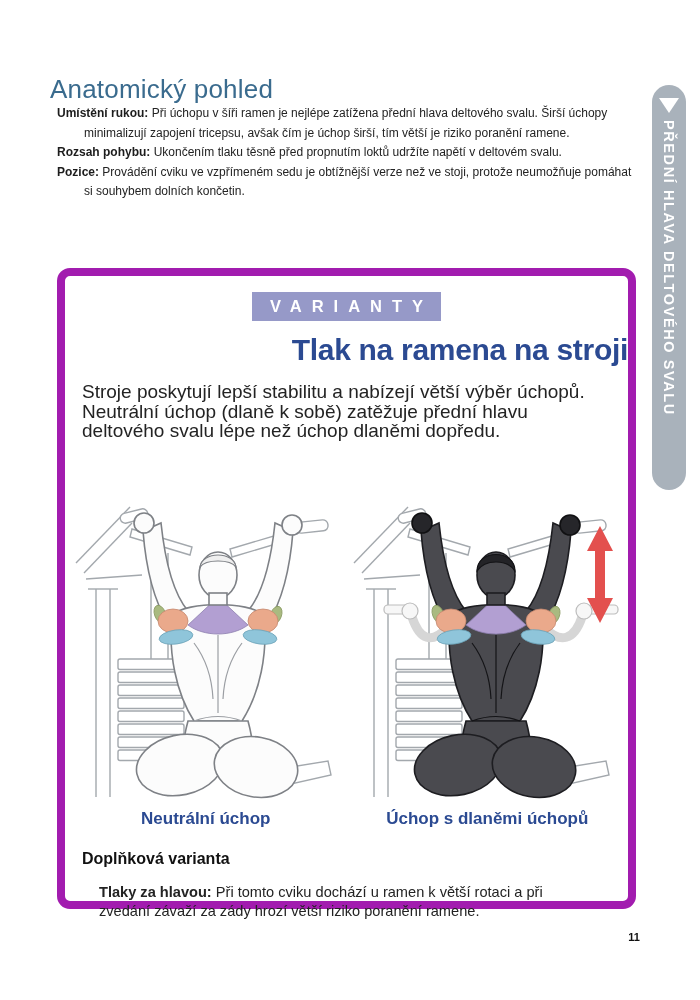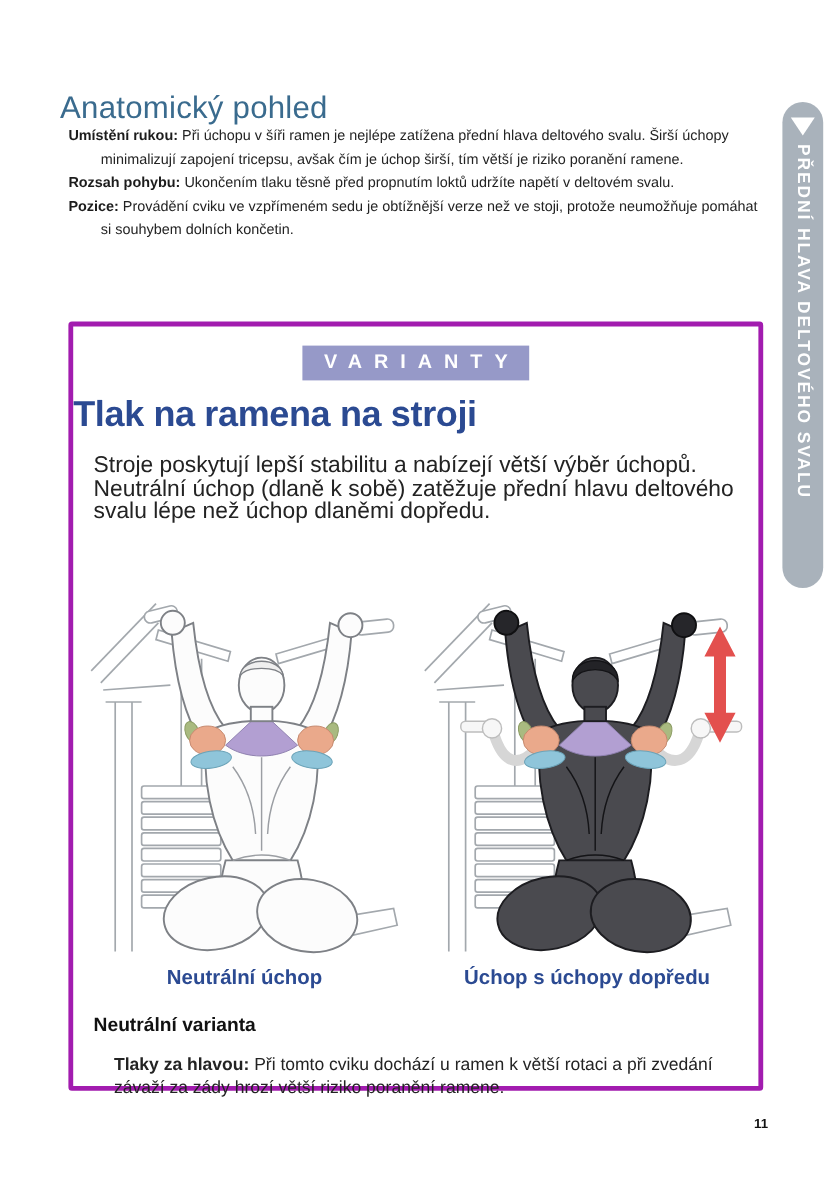--- a/index.html
+++ b/index.html
@@ -27,29 +27,29 @@
     position:absolute; left:50px; top:74px; margin:0;
     font-size:26px; font-weight:500; color:#3a6b8e; letter-spacing:0.2px;
   }
   .anatomy { position:absolute; left:57px; top:104px; width:580px;
     font-size:12px; line-height:19.6px; }
   .hang { margin:0; padding-left:27px; text-indent:-27px; }
   .hang b { color:#1c1c1c; }
   
   .vbox {
     position:absolute; left:57px; top:268px; width:579px; height:641px;
-    border:4px solid #a21caf; border-radius:3px; background:#ffffff; box-sizing:border-box;
+    border:8px solid #a21caf; border-radius:13px; background:#ffffff; box-sizing:border-box;
   }
   .banner {
     margin:16px auto 0; width:fit-content;
     background:#9699c8; color:#ffffff; font-weight:bold;
     font-size:16.5px; letter-spacing:10px; padding:5px 8px 5px 18px;
   }
   .vtitle {
-    margin:12px 0 0; text-align:left;
+    margin:12px 0 0; text-align:right;
     font-size:30px; font-weight:bold; color:#2b4a92; letter-spacing:-0.3px;
   }
   .intro { margin:15px 17px 0; font-size:19px; line-height:19.6px; }
   .figures { display:flex; justify-content:center; gap:6px; margin-top:60px; height:300px; }
   .figures svg { display:block; }
   .captions { display:flex; margin-top:8px;justify-content:center; }
   .captions div { flex:1 1 50%; text-align:center;
     font-size:17px; font-weight:bold; color:#2b4a92; }
   .subhead { margin:21px 0 0 17px; font-size:16px; font-weight:bold; color:#111111; }
   .extra { margin:15px 34px 0; font-size:14.6px; line-height:19.6px; }
@@ -223,21 +223,21 @@
           <path d="M122,142 C134,158 140,178 141,198"></path>
           <path d="M170,142 C158,158 152,178 151,198"></path>
           <path d="M122,220 C138,214 154,214 170,220"></path>
         </g>
         <polygon class="arrow" points="250,25 237,50 245,50 245,97 237,97 250,122 263,97 255,97 255,50 263,50"></polygon>
       </svg>
     </div>
 
     <div class="captions">
       <div>Neutrální úchop</div>
-      <div>Úchop s úchopy dopředu</div>
+      <div>Úchop s dlaněmi úchopů</div>
     </div>
 
-    <div class="subhead">Neutrální varianta</div>
+    <div class="subhead">Doplňková varianta</div>
     <p class="extra"><b>Tlaky za hlavou:</b> <span>Při tomto cviku dochází u ramen k větší rotaci a při zvedání závaží za zády hrozí větší riziko poranění ramene.</span></p>
   </div>
 
   <div class="pagenum">11</div>
 </div>
 
 </body></html>

